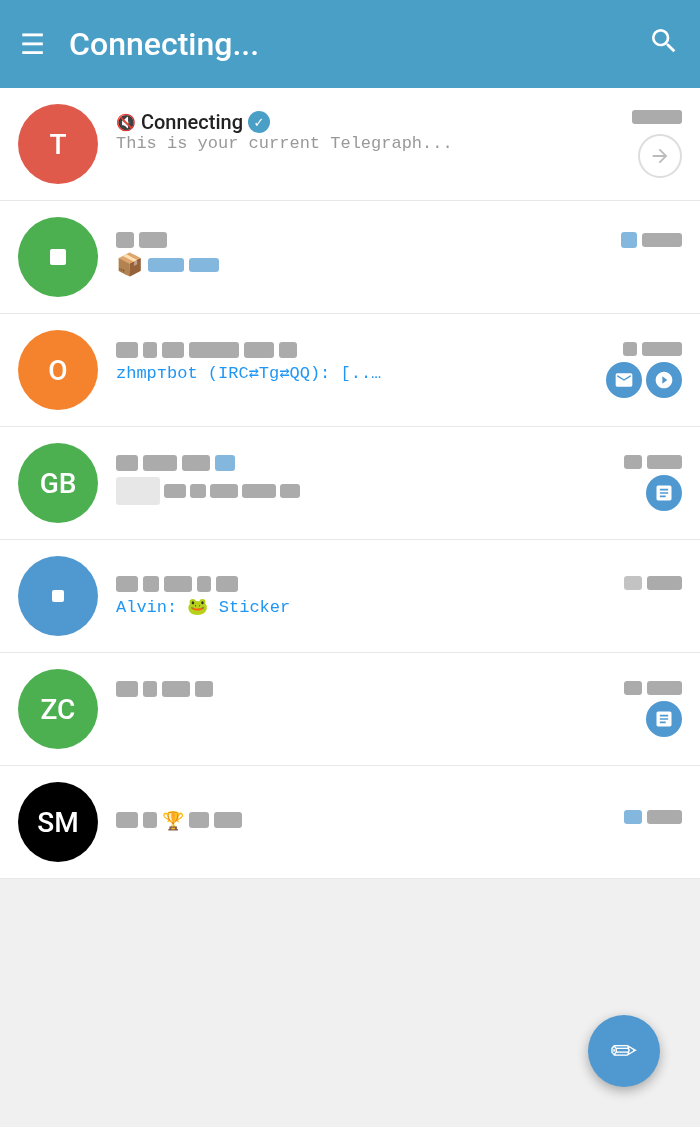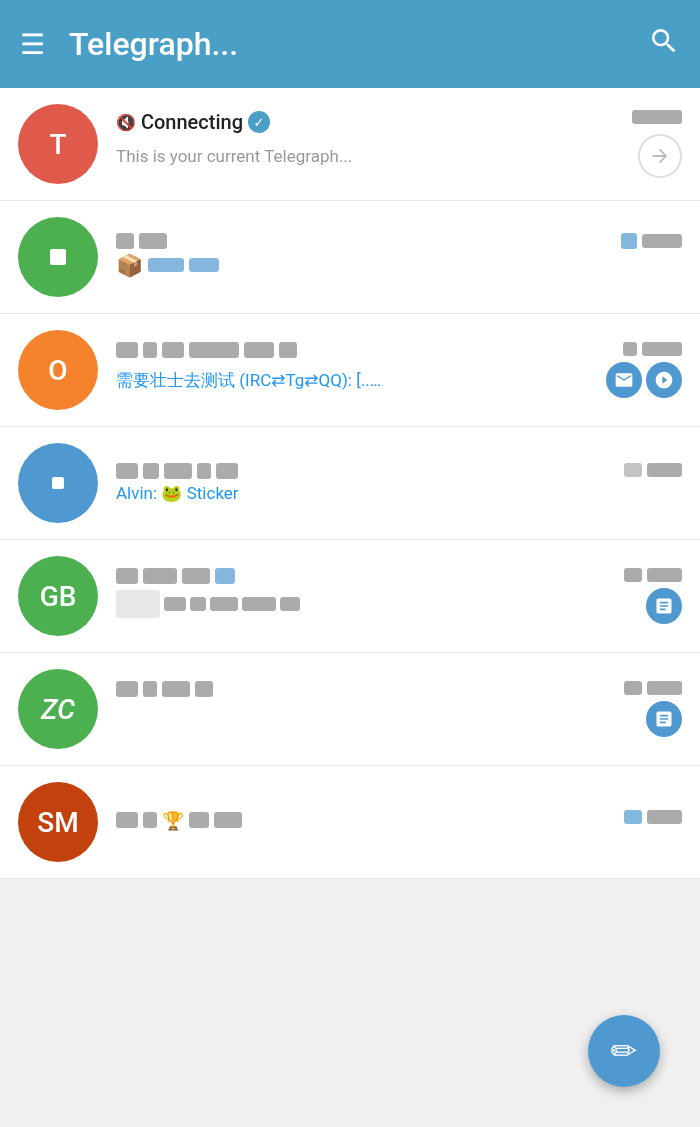--- a/index.html
+++ b/index.html
@@ -80,24 +80,23 @@
       background: #f5832e;
     }
     .avatar-blue {
       background: #5098d0;
     }
     .avatar-green2 {
       background: #4caf50;
     }
     .avatar-green3 {
       background: #4caf50;
-      font-style: italic;
     }
     .avatar-purple {
-      background: #c2410c;
+      background: #000000;
     }
 
     
     .chat-content {
       flex: 1;
       min-width: 0;
     }
     .chat-name {
       font-size: 20px;
       font-weight: 500;
@@ -199,30 +198,30 @@
 
     .header-row {
       display: flex;
       justify-content: space-between;
       align-items: flex-start;
       width: 100%;
     }
 
     .preview-second {
       display: flex;
-      align-items: center;
       gap: 6px;
+      font-family: Liberation Mono, monospace;
     }
   </style>
 </head>
 <body>
 
 <div class="topbar">
   <span class="topbar-menu-icon">☰</span>
-  <span class="topbar-title">Telegraph...</span>
+  <span class="topbar-title">Connecting...</span>
   <span class="topbar-search-icon">
     <svg width="32" height="32" viewBox="0 0 24 24" fill="white">
       <path d="M15.5 14h-.79l-.28-.27A6.471 6.471 0 0 0 16 9.5 6.5 6.5 0 1 0 9.5 16c1.61 0 3.09-.59 4.23-1.57l.27.28v.79l5 4.99L20.49 19l-4.99-5zm-6 0C7.01 14 5 11.99 5 9.5S7.01 5 9.5 5 14 7.01 14 9.5 11.99 14 9.5 14z"></path>
     </svg>
   </span>
 </div>
 
 <div class="chat-list">
 
   <div class="chat-item">
@@ -296,63 +295,33 @@
           </div>
         </div>
         <div class="right-col">
           <div class="blur-line">
             <span class="blur-block blur-block-dark" style="width:14px;height:14px;"></span>
             <span class="blur-block blur-block-dark" style="width:40px;height:14px;"></span>
           </div>
         </div>
       </div>
       <div class="preview-second">
-        <span class="chat-preview chat-preview-blue">需要壮士去测试 (IRC⇄Tg⇄QQ): [..…</span>
+        <span class="chat-preview chat-preview-blue">zhmртbot (IRC⇄Tg⇄QQ): [..…</span>
         <div style="display:flex;gap:4px;margin-left:auto;flex-shrink:0;">
           <div style="width:36px;height:36px;background:#5098d0;border-radius:50%;display:flex;align-items:center;justify-content:center;">
             <svg width="20" height="20" viewBox="0 0 24 24" fill="white">
                 <path d="M20 4H4c-1.1 0-2 .9-2 2v12c0 1.1.9 2 2 2h16c1.1 0 2-.9 2-2V6c0-1.1-.9-2-2-2zm0 4l-8 5-8-5V6l8 5 8-5v2z"></path>
               </svg>
           </div>
           <div style="width:36px;height:36px;background:#5098d0;border-radius:50%;display:flex;align-items:center;justify-content:center;">
             <svg width="20" height="20" viewBox="0 0 24 24" fill="white">
                 <path d="M12 2C6.48 2 2 6.48 2 12s4.48 10 10 10 10-4.48 10-10S17.52 2 12 2zm-2 14.5v-9l6 4.5-6 4.5z"></path>
               </svg>
           </div>
         </div>
-      </div>
-    </div>
-  </div>
-
-  <div class="chat-item">
-    <div class="avatar avatar-blue" style="position:relative;">
-      <svg width="36" height="36" viewBox="0 0 36 36" fill="white">
-        <rect x="12" y="12" width="12" height="12" rx="2"></rect>
-      </svg>
-    </div>
-    <div class="chat-content">
-      <div class="header-row">
-        <div class="name-row-top">
-          <div class="blur-line">
-            <span class="blur-block blur-block-dark" style="width:22px;height:16px;"></span>
-            <span class="blur-block blur-block-dark" style="width:16px;height:16px;"></span>
-            <span class="blur-block blur-block-dark" style="width:28px;height:16px;"></span>
-            <span class="blur-block blur-block-dark" style="width:14px;height:16px;"></span>
-            <span class="blur-block blur-block-dark" style="width:22px;height:16px;"></span>
-          </div>
-        </div>
-        <div class="right-col">
-          <div class="blur-line">
-            <span class="blur-block" style="width:18px;height:14px;background:#aaa;"></span>
-            <span class="blur-block blur-block-dark" style="width:35px;height:14px;"></span>
-          </div>
-        </div>
-      </div>
-      <div class="preview-second">
-        <span class="chat-preview chat-preview-blue">Alvin: 🐸 Sticker</span>
       </div>
     </div>
   </div>
 
   <div class="chat-item">
     <div class="avatar avatar-green2">GB</div>
     <div class="chat-content">
       <div class="header-row">
         <div class="name-row-top">
           <div class="blur-line">
@@ -381,20 +350,50 @@
         <div style="width:36px;height:36px;background:#5098d0;border-radius:50%;display:flex;align-items:center;justify-content:center;flex-shrink:0;margin-left:auto;">
           <svg width="20" height="20" viewBox="0 0 24 24" fill="white">
               <path d="M19 3H5c-1.1 0-2 .9-2 2v14c0 1.1.9 2 2 2h14c1.1 0 2-.9 2-2V5c0-1.1-.9-2-2-2zm-5 14H7v-2h7v2zm3-4H7v-2h10v2zm0-4H7V7h10v2z"></path>
             </svg>
         </div>
       </div>
     </div>
   </div>
 
   <div class="chat-item">
+    <div class="avatar avatar-blue" style="position:relative;">
+      <svg width="36" height="36" viewBox="0 0 36 36" fill="white">
+        <rect x="12" y="12" width="12" height="12" rx="2"></rect>
+      </svg>
+    </div>
+    <div class="chat-content">
+      <div class="header-row">
+        <div class="name-row-top">
+          <div class="blur-line">
+            <span class="blur-block blur-block-dark" style="width:22px;height:16px;"></span>
+            <span class="blur-block blur-block-dark" style="width:16px;height:16px;"></span>
+            <span class="blur-block blur-block-dark" style="width:28px;height:16px;"></span>
+            <span class="blur-block blur-block-dark" style="width:14px;height:16px;"></span>
+            <span class="blur-block blur-block-dark" style="width:22px;height:16px;"></span>
+          </div>
+        </div>
+        <div class="right-col">
+          <div class="blur-line">
+            <span class="blur-block" style="width:18px;height:14px;background:#aaa;"></span>
+            <span class="blur-block blur-block-dark" style="width:35px;height:14px;"></span>
+          </div>
+        </div>
+      </div>
+      <div class="preview-second">
+        <span class="chat-preview chat-preview-blue">Alvin: 🐸 Sticker</span>
+      </div>
+    </div>
+  </div>
+
+  <div class="chat-item">
     <div class="avatar avatar-green3">ZC</div>
     <div class="chat-content">
       <div class="header-row">
         <div class="name-row-top">
           <div class="blur-line">
             <span class="blur-block blur-block-dark" style="width:22px;height:16px;"></span>
             <span class="blur-block blur-block-dark" style="width:14px;height:16px;"></span>
             <span class="blur-block blur-block-dark" style="width:28px;height:16px;"></span>
             <span class="blur-block blur-block-dark" style="width:18px;height:16px;"></span>
           </div>

